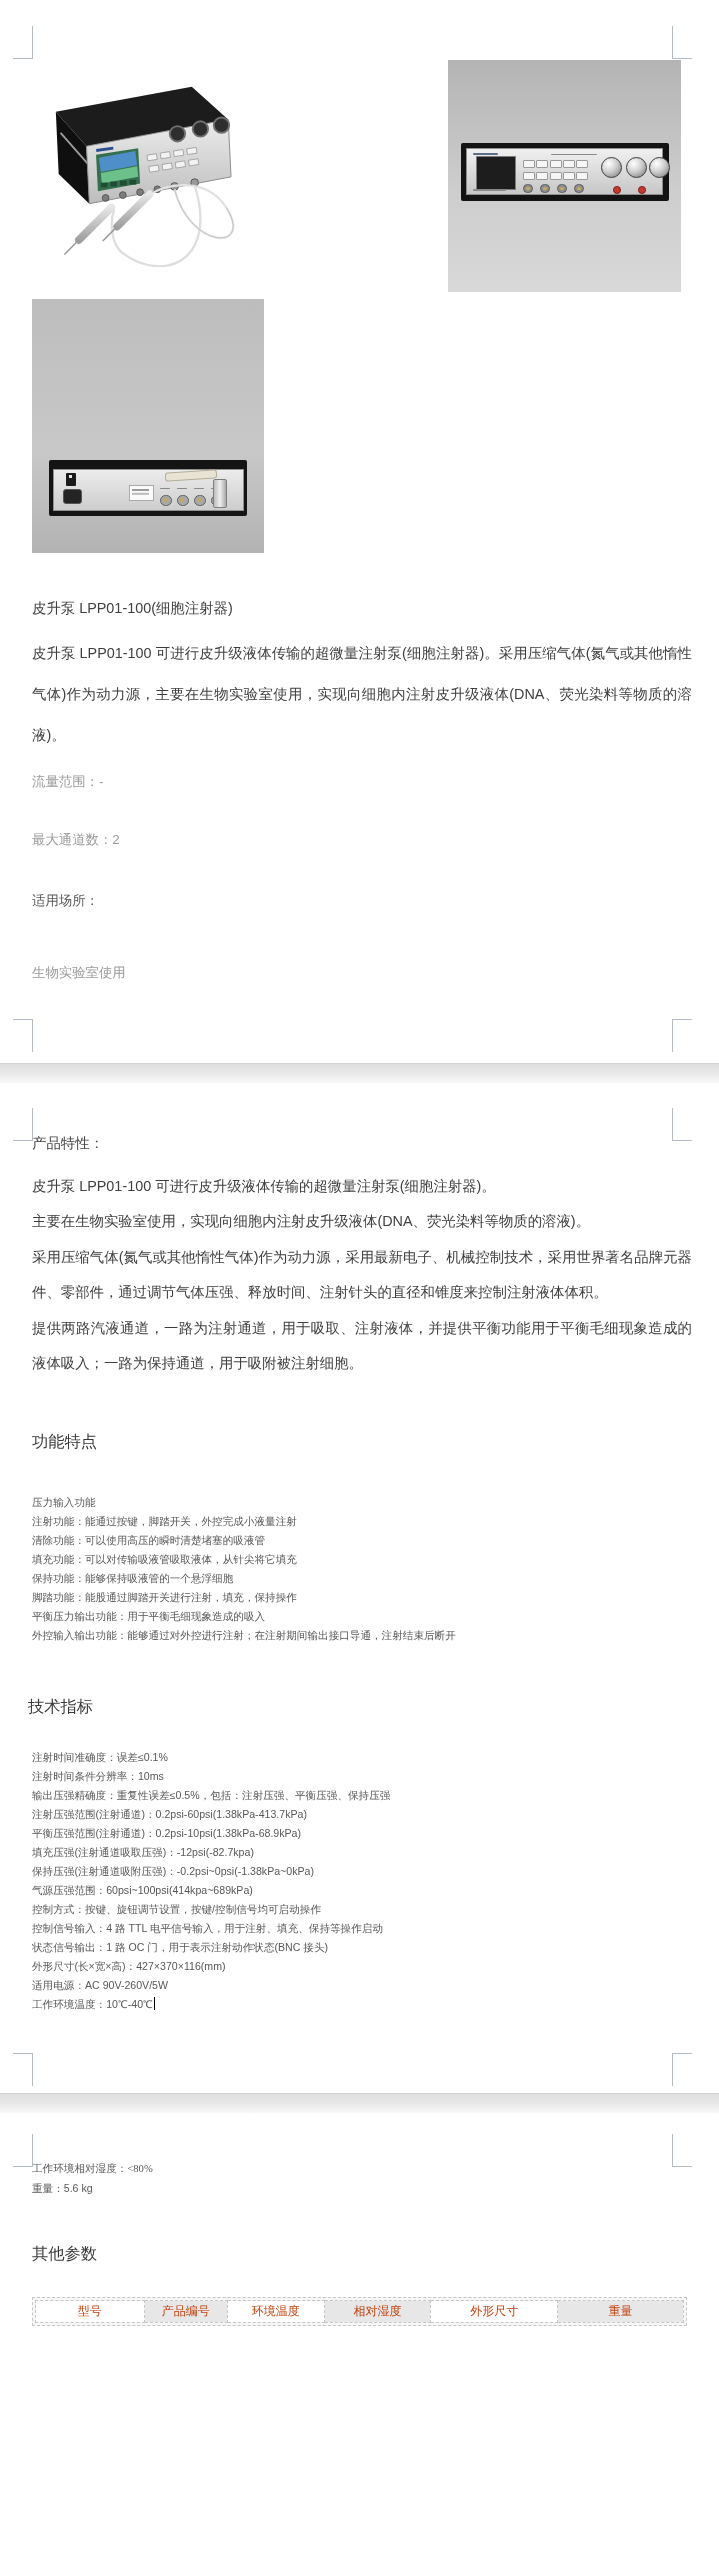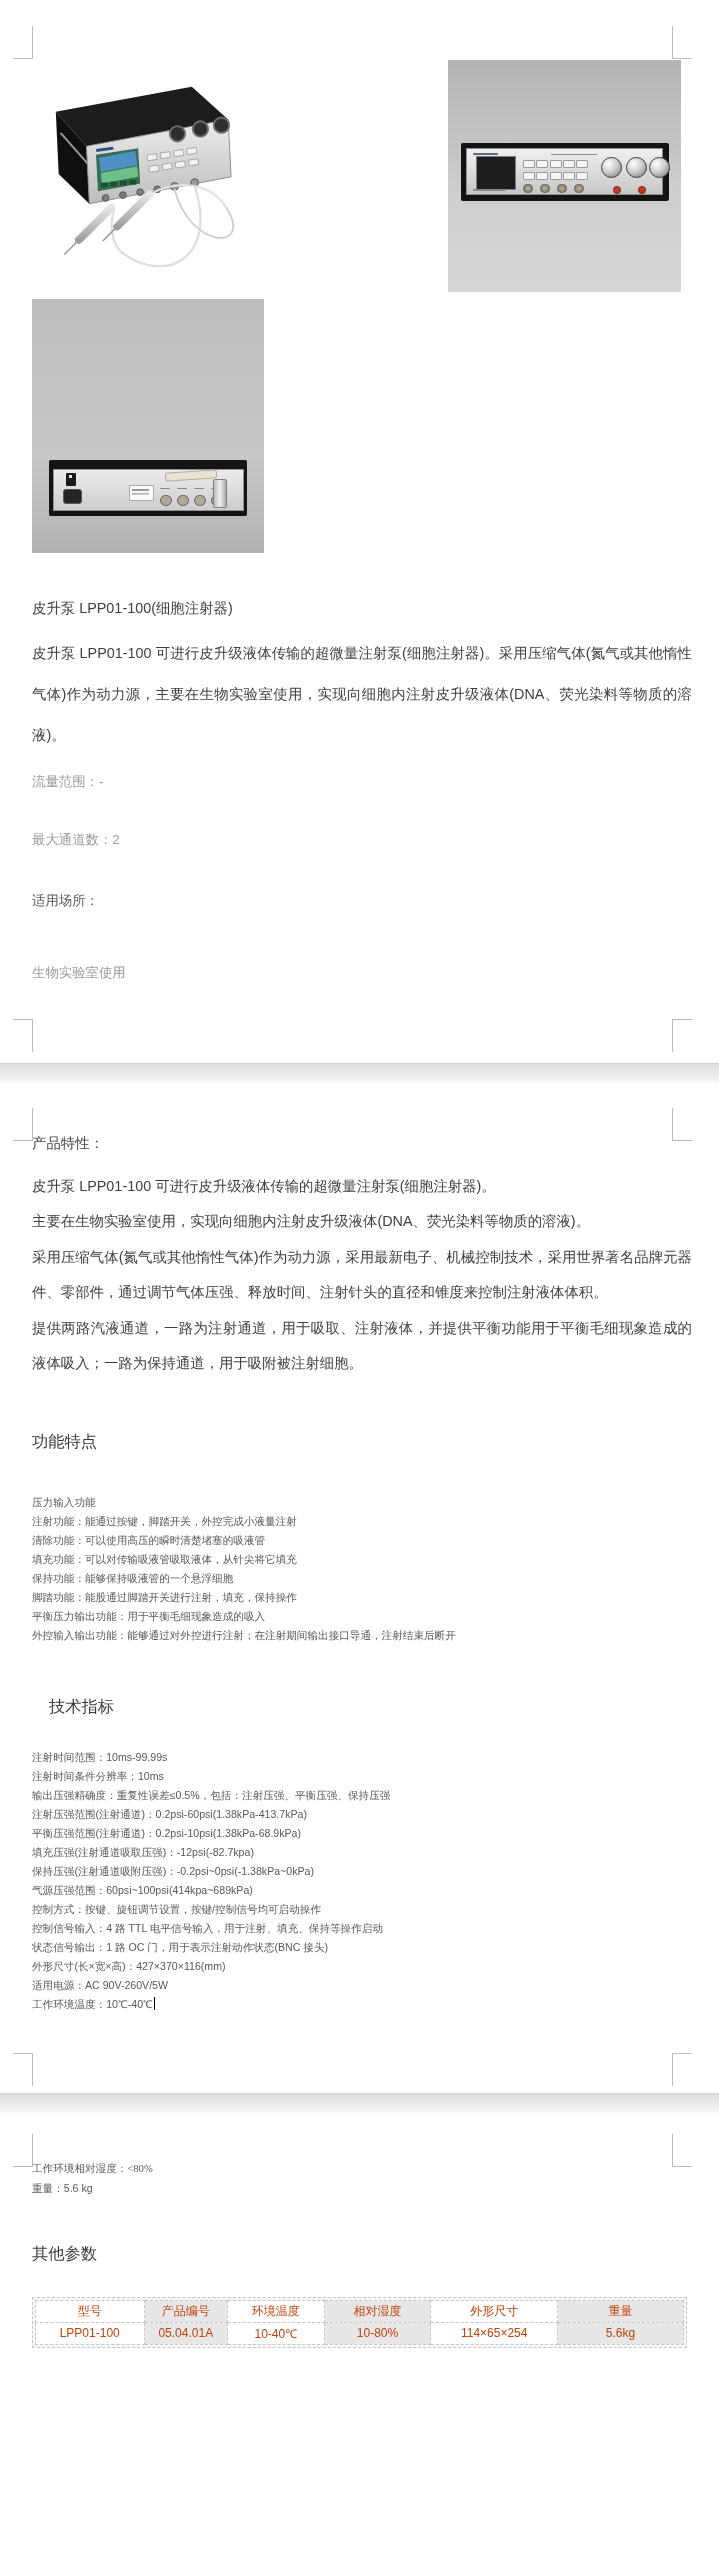--- a/index.html
+++ b/index.html
@@ -208,24 +208,24 @@
     <div class="fn-line">压力输入功能</div>
     <div class="fn-line">注射功能：能通过按键，脚踏开关，外控完成小液量注射</div>
     <div class="fn-line">清除功能：可以使用高压的瞬时清楚堵塞的吸液管</div>
     <div class="fn-line">填充功能：可以对传输吸液管吸取液体，从针尖将它填充</div>
     <div class="fn-line">保持功能：能够保持吸液管的一个悬浮细胞</div>
     <div class="fn-line">脚踏功能：能股通过脚踏开关进行注射，填充，保持操作</div>
     <div class="fn-line">平衡压力输出功能：用于平衡毛细现象造成的吸入</div>
     <div class="fn-line">外控输入输出功能：能够通过对外控进行注射；在注射期间输出接口导通，注射结束后断开</div>
   </div>
 
-  <div class="abs h17" style="left:49px;top:1696px;">技术指标</div>
+  <div class="abs h17" style="left:28px;top:1696px;">技术指标</div>
 
   <div class="abs" style="left:32px;top:1748px;width:660px;">
-    <div class="spec-line">注射时间范围：10ms-99.99s</div>
+    <div class="spec-line">注射时间准确度：误差≤0.1%</div>
     <div class="spec-line">注射时间条件分辨率：10ms</div>
     <div class="spec-line">输出压强精确度：重复性误差≤0.5%，包括：注射压强、平衡压强、保持压强</div>
     <div class="spec-line">注射压强范围(注射通道)：0.2psi-60psi(1.38kPa-413.7kPa)</div>
     <div class="spec-line">平衡压强范围(注射通道)：0.2psi-10psi(1.38kPa-68.9kPa)</div>
     <div class="spec-line">填充压强(注射通道吸取压强)：-12psi(-82.7kpa)</div>
     <div class="spec-line">保持压强(注射通道吸附压强)：-0.2psi~0psi(-1.38kPa~0kPa)</div>
     <div class="spec-line">气源压强范围：60psi~100psi(414kpa~689kPa)</div>
     <div class="spec-line">控制方式：按键、旋钮调节设置，按键/控制信号均可启动操作</div>
     <div class="spec-line">控制信号输入：4 路 TTL 电平信号输入，用于注射、填充、保持等操作启动</div>
     <div class="spec-line">状态信号输出：1 路 OC 门，用于表示注射动作状态(BNC 接头)</div>
@@ -261,26 +261,18 @@
       </colgroup>
       <tbody>
           <tr>
         <th class="plain">型号</th>
         <th class="shade">产品编号</th>
         <th class="plain">环境温度</th>
         <th class="shade">相对湿度</th>
         <th class="plain">外形尺寸</th>
         <th class="shade">重量</th>
       </tr>
-      <tr>
-        <td class="plain">LPP01-100</td>
-        <td class="shade">05.04.01A</td>
-        <td class="plain">10-40℃</td>
-        <td class="shade">10-80%</td>
-        <td class="plain">114×65×254</td>
-        <td class="shade">5.6kg</td>
-      </tr>
     </tbody>
       </table>
   </div>
 
 </div>
 
 
 </body></html>

